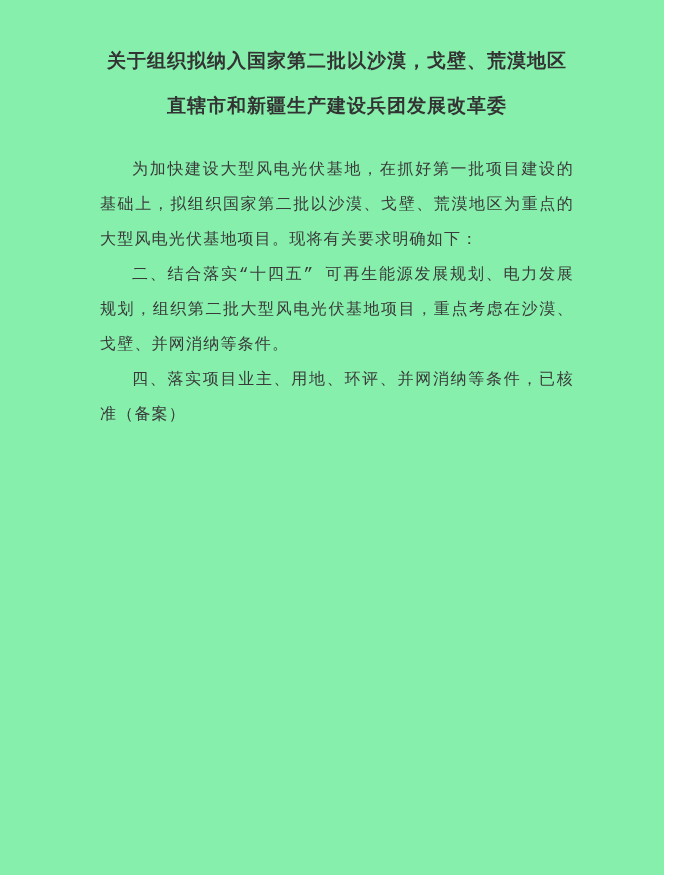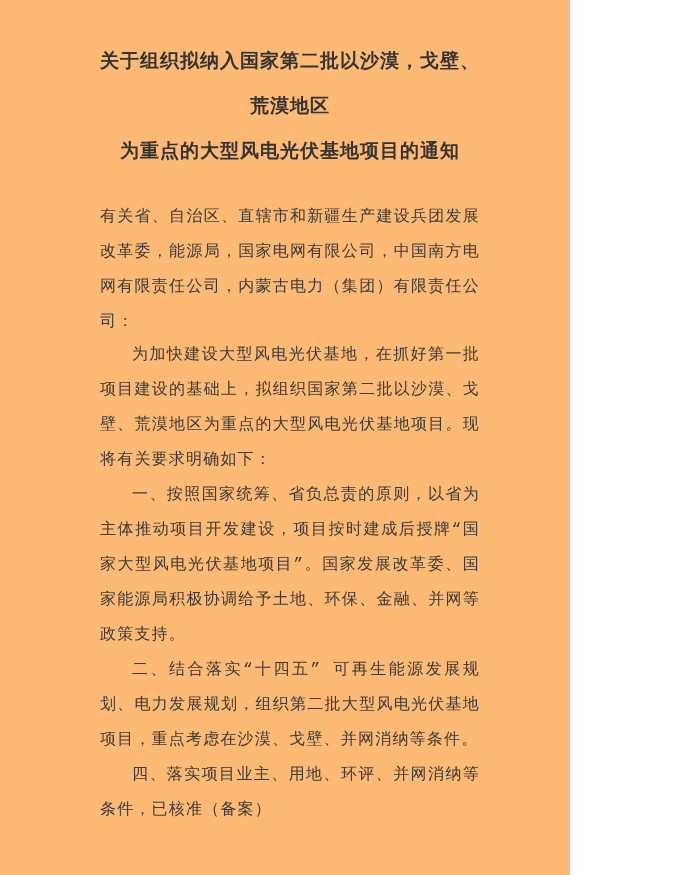--- a/index.html
+++ b/index.html
@@ -9,24 +9,24 @@
   }
   body {
     width: 690px;
     height: 875px;
     overflow: hidden;
     font-family: "Liberation Serif", serif;
     color: #333333;
   }
   .page {
     box-sizing: border-box;
-    width: 570px;
+    width: 664px;
     height: 875px;
     padding: 38px 90px 0 100px;
-    background: #fdba74;
+    background: #86efac;
   }
   .doc-title {
     margin: 0 0 0 0;
     font-family: "Liberation Sans", sans-serif;
     font-weight: bold;
     font-size: 19px;
     line-height: 45px;
     text-align: center;
     color: #333333;
     letter-spacing: 1px;
@@ -50,22 +50,20 @@
     text-indent: 2em;
     font-family: Liberation Mono, monospace;
   }
 </style>
 </head>
 <body>
 
 <div class="page">
   <h1 class="doc-title">
     <span class="title-line">关于组织拟纳入国家第二批以沙漠，戈壁、荒漠地区</span>
-    <span class="title-line">为重点的大型风电光伏基地项目的通知</span>
+    <span class="title-line">直辖市和新疆生产建设兵团发展改革委</span>
   </h1>
   <div class="doc-body" id="paragraphs">
-      <p class="">有关省、自治区、直辖市和新疆生产建设兵团发展改革委，能源局，国家电网有限公司，中国南方电网有限责任公司，内蒙古电力（集团）有限责任公司：</p>
       <p class="indent">为加快建设大型风电光伏基地，在抓好第一批项目建设的基础上，拟组织国家第二批以沙漠、戈壁、荒漠地区为重点的大型风电光伏基地项目。现将有关要求明确如下：</p>
-      <p class="indent">一、按照国家统筹、省负总责的原则，以省为主体推动项目开发建设，项目按时建成后授牌“国家大型风电光伏基地项目”。国家发展改革委、国家能源局积极协调给予土地、环保、金融、并网等政策支持。</p>
       <p class="indent">二、结合落实“十四五” 可再生能源发展规划、电力发展规划，组织第二批大型风电光伏基地项目，重点考虑在沙漠、戈壁、并网消纳等条件。</p>
       <p class="indent">四、落实项目业主、用地、环评、并网消纳等条件，已核准（备案）</p>
     </div>
 </div>
 
 </body></html>

